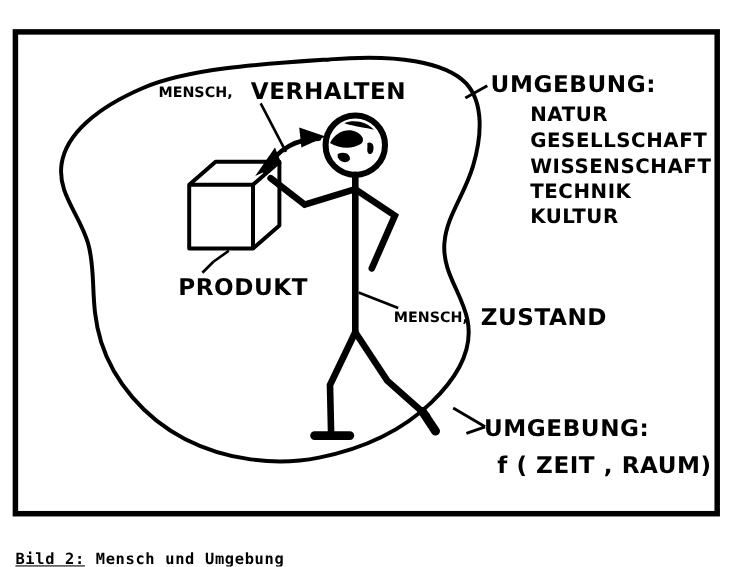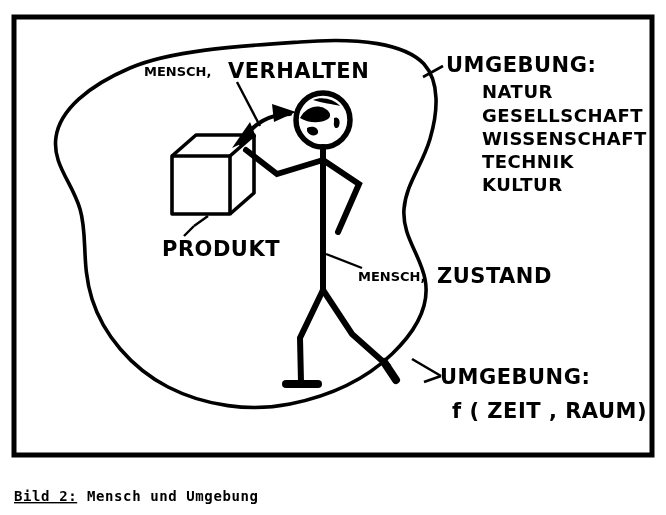--- a/index.html
+++ b/index.html
@@ -9,21 +9,21 @@
   }
   body {
     width: 666px;
     height: 515px;
     position: relative;
     font-family: "DejaVu Sans", sans-serif;
     overflow: hidden;
   }
   #figure-root {
     position: absolute;
-    left: 0; top: 4px;
+    left: 0; top: 16px;
     width: 666px;
     height: 368px;
   }
   svg.canvas {
     position: absolute;
     left: 0; top: 0;
     width: 666px;
     height: 515px;
     display: block;
   }

